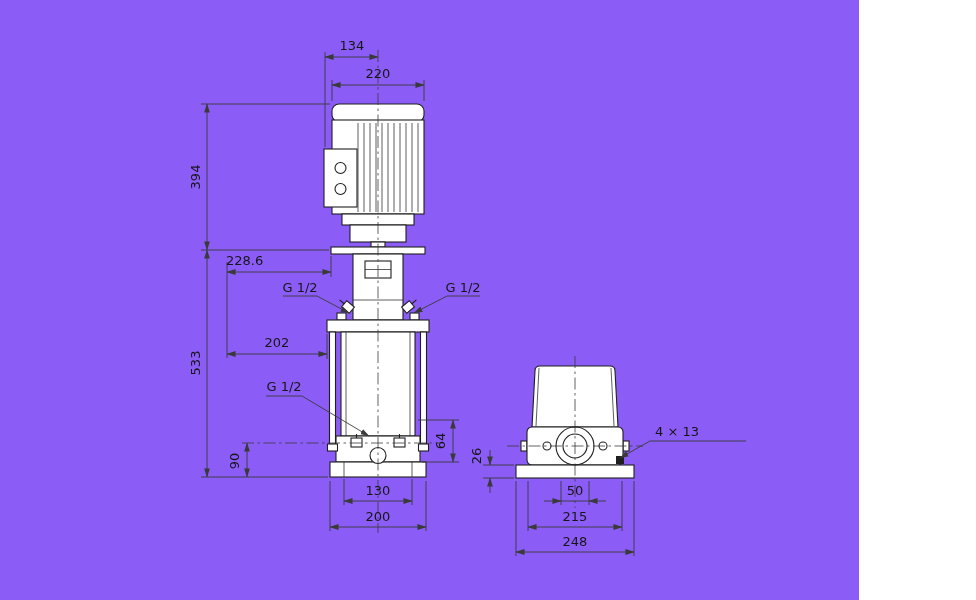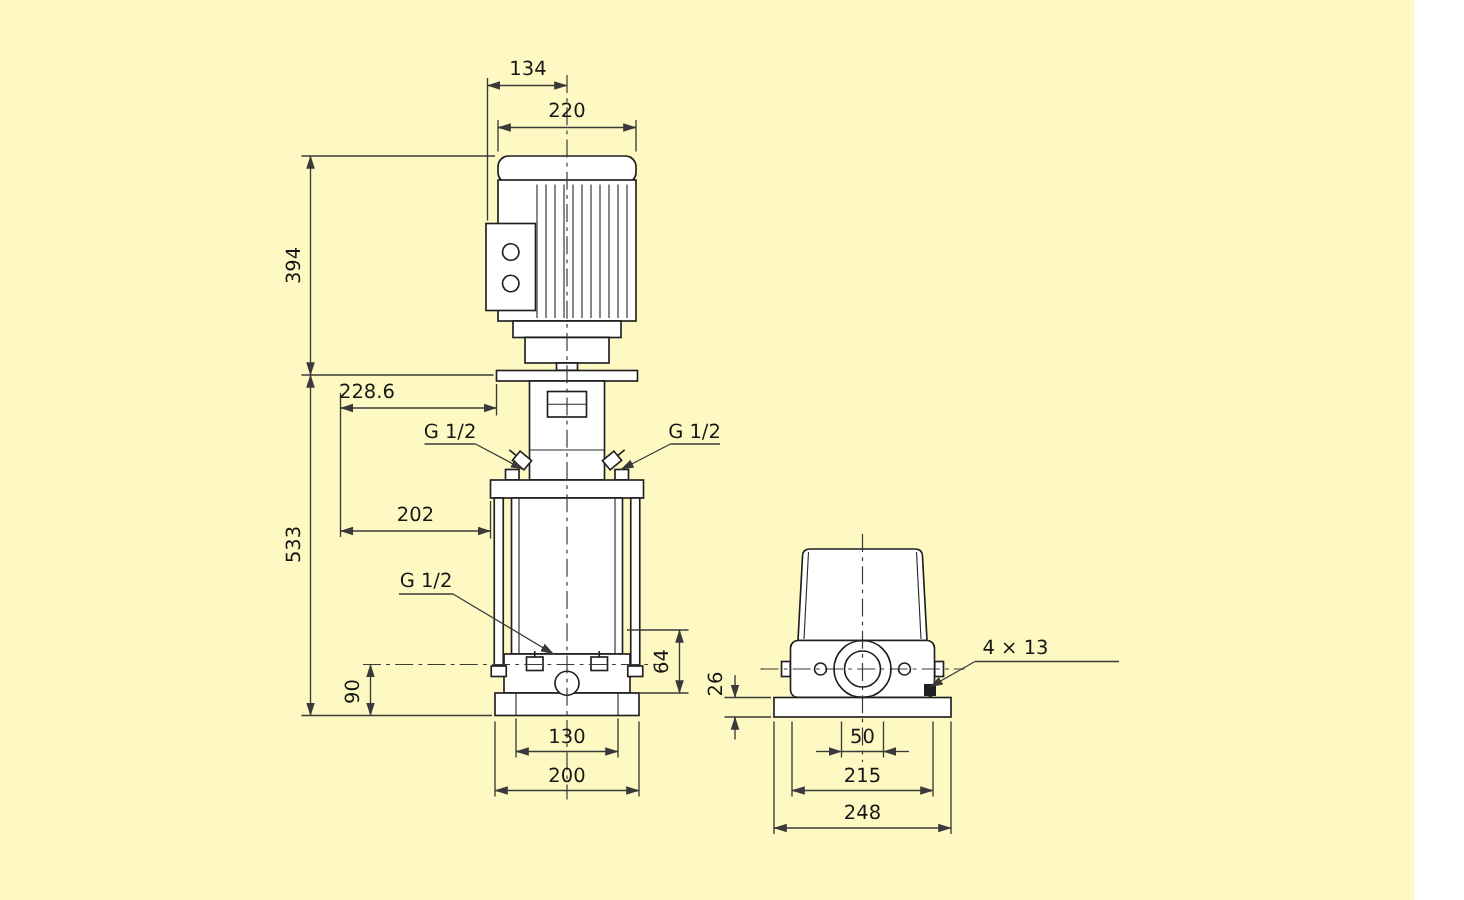--- a/index.html
+++ b/index.html
@@ -1,16 +1,16 @@
 <!DOCTYPE html>
 <html><head>
 <meta charset="utf-8">
 <style>
   html,body{margin:0;padding:0;background:#ffffff;width:976px;height:600px;overflow:hidden}
-  .canvas{position:relative;width:943px;height:600px;background:#fef9c3}
+  .canvas{position:relative;width:859px;height:600px;background:#8b5cf6}
   svg{display:block}
   .part{fill:#ffffff;stroke:#1f1f1f;stroke-width:1.1;stroke-linejoin:miter}
   .edge{fill:none;stroke:#1f1f1f;stroke-width:1.1}
   .thin{fill:none;stroke:#2a2a2a;stroke-width:0.75}
   .dim{fill:none;stroke:#3a3a3a;stroke-width:0.9}
   .cl{fill:none;stroke:#3a3a3a;stroke-width:0.8;stroke-dasharray:12 3.5 2.5 3.5}
   .hole{fill:#1f1f1f;stroke:none}
   text{font-family:"DejaVu Sans","Liberation Sans",sans-serif;font-size:13px;fill:#161616}
 </style>
 </head>

